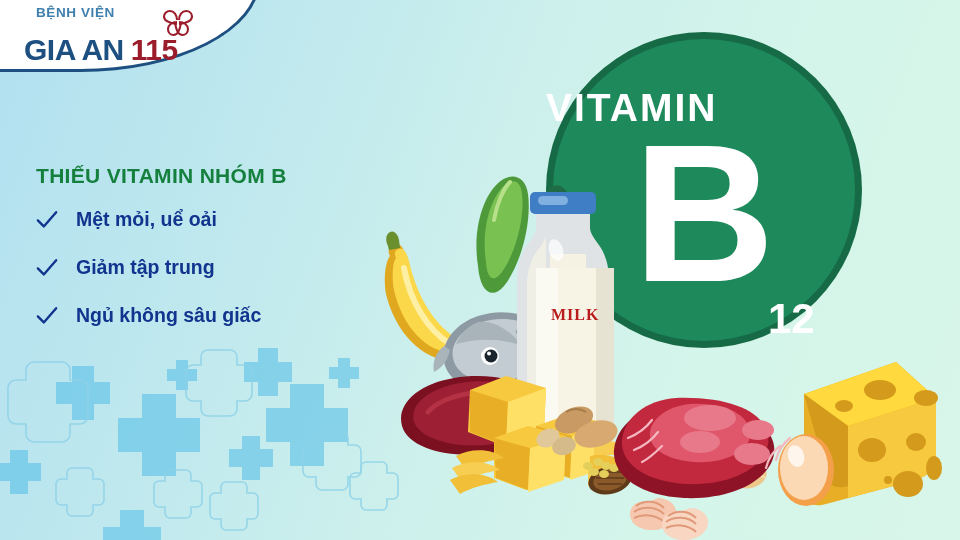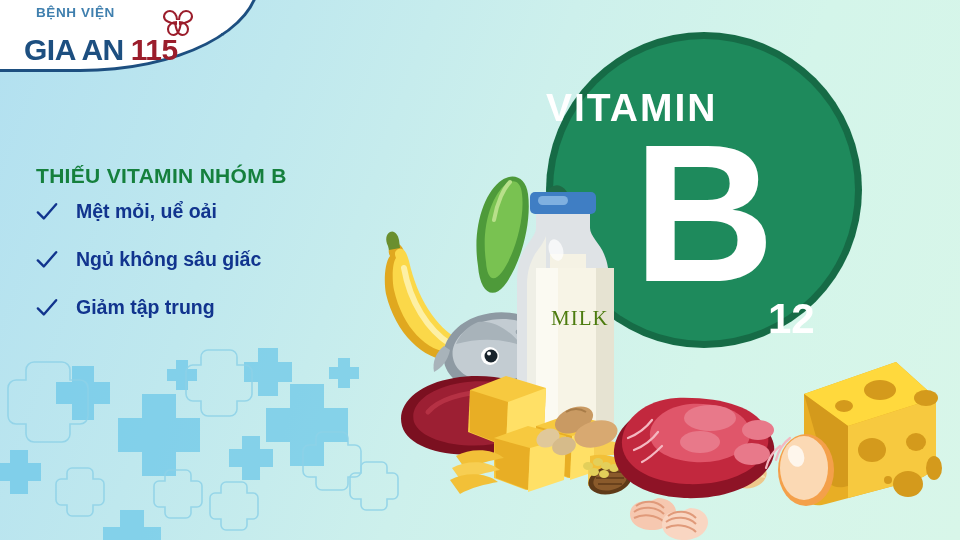--- a/index.html
+++ b/index.html
@@ -37,21 +37,21 @@
   .logo-gia { color:#1d4f80; }
   .logo-115 { color:#9b1d2b; margin-left:4px; }
   .clover { position:absolute; left:158px; top:3px; z-index:15; }
 
   
   .left-copy { position:absolute; left:36px; top:164px; z-index:10; }
   .headline {
     font-size:21px; font-weight:bold; color:#15803d;
     letter-spacing:.3px; white-space:nowrap;
   }
-  .bullets { margin-top:12px; display:flex; flex-direction:column; gap:25px; }
+  .bullets { margin-top:20px; display:flex; flex-direction:column; gap:25px; }
   .bullet { display:flex; align-items:center; gap:18px; }
   .tick { width:22px; height:22px; flex:0 0 22px; }
   .bullet-text {
     font-size:19.5px; font-weight:bold; color:#11348e; white-space:nowrap;
   }
 
   
   .badge { position:absolute; left:546px; top:32px; width:316px; height:316px; z-index:3; }
   .badge-ring {
     position:absolute; inset:0; border-radius:50%;
@@ -75,21 +75,21 @@
   }
 
   
   .food { position:absolute; left:360px; top:150px; width:600px; height:390px; z-index:6; }
   .food svg { display:block; }
 
   
   .milk-label {
     position:absolute; left:551px; top:306px; z-index:9;
     font-family:"Liberation Serif", serif;
-    font-size:21px; font-weight:normal; color:#4d7c0f;
+    font-size:16px; font-weight:bold; color:#b91c1c;
     letter-spacing:1px;
   }
 </style>
 </head>
 <body>
 
 <div class="stage">
 
   <div class="crosses">
     <svg width="420" height="200" viewBox="0 0 420 200">
@@ -144,28 +144,28 @@
         <svg class="tick" viewBox="0 0 24 24">
           <path d="M2 12.5 L8.5 19 L22 3.5" fill="none" stroke="#11348e" stroke-width="2.6" stroke-linecap="round" stroke-linejoin="round"></path>
         </svg>
         <span class="bullet-text">Mệt mỏi, uể oải</span>
       </div>
 
       <div class="bullet">
         <svg class="tick" viewBox="0 0 24 24">
           <path d="M2 12.5 L8.5 19 L22 3.5" fill="none" stroke="#11348e" stroke-width="2.6" stroke-linecap="round" stroke-linejoin="round"></path>
         </svg>
-        <span class="bullet-text">Ngủ không sâu giấc</span>
+        <span class="bullet-text">Giảm tập trung</span>
       </div>
 
       <div class="bullet">
         <svg class="tick" viewBox="0 0 24 24">
           <path d="M2 12.5 L8.5 19 L22 3.5" fill="none" stroke="#11348e" stroke-width="2.6" stroke-linecap="round" stroke-linejoin="round"></path>
         </svg>
-        <span class="bullet-text">Giảm tập trung</span>
+        <span class="bullet-text">Ngủ không sâu giấc</span>
       </div>
 
     </div>
   </div>
 
   <div class="badge">
     <div class="badge-ring"></div>
     <div class="badge-face"></div>
     <div class="badge-word">VITAMIN</div>
     <div class="badge-letter">B</div>

